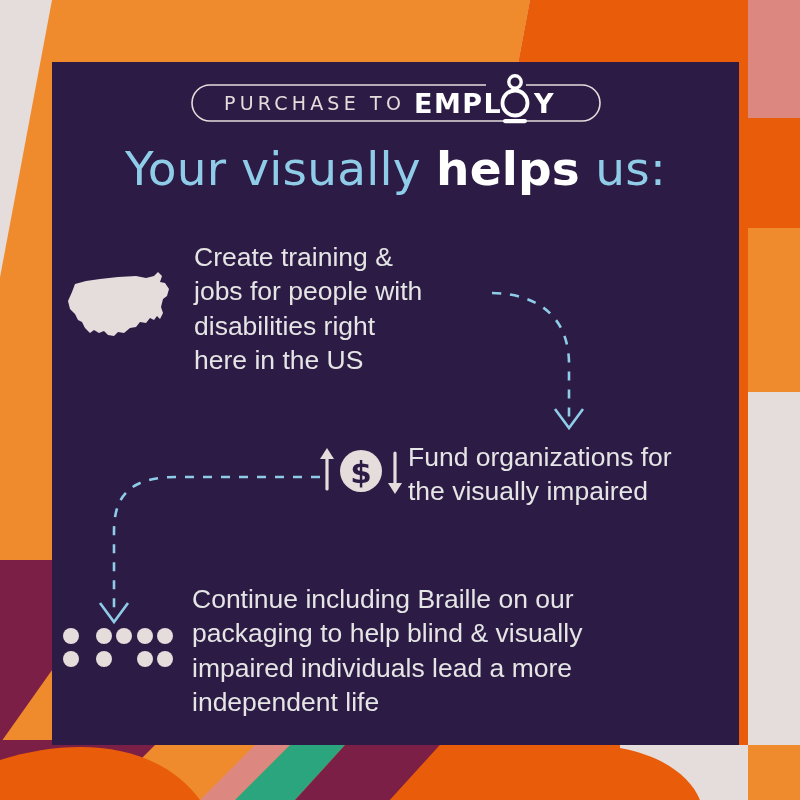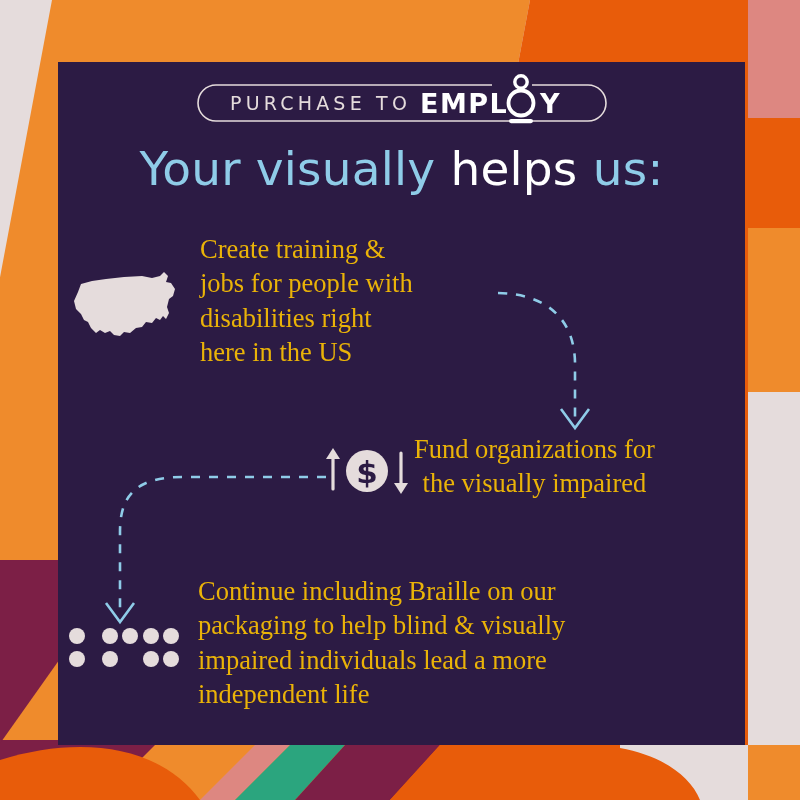--- a/index.html
+++ b/index.html
@@ -9,21 +9,21 @@
     background:#E5DCDC;
     position:relative;
   }
 
   
   #bg { position:absolute; inset:0; width:800px; height:800px; }
 
   
   .card {
     position:absolute;
-    left:58px; top:62px;
+    left:52px; top:62px;
     width:687px; height:683px;
     background:#2C1B44;
     overflow:hidden;
   }
 
   
   .logo-wrap {
     position:absolute;
     left:0; right:0; top:20px;
     display:flex; justify-content:center; align-items:center;
@@ -36,42 +36,43 @@
     position:absolute;
     left:0; right:0; top:82px;
     text-align:center;
     font-size:47px;
     line-height:1.05;
     letter-spacing:0.2px;
     color:#8FCCE8;
     white-space:nowrap;
     font-family:"DejaVu Sans", sans-serif;
   }
-  .headline .em { color:#FFFFFF; font-weight:normal; }
+  .headline .em { color:#FFFFFF; font-weight:bold; }
 
   
   .row { position:absolute; display:flex; }
 
   .body-text {
-    color:#eab308;
+    color:#e5e5e5;
     font-size:26.5px;
     line-height:1.30;
-    font-family:Liberation Serif, serif;
+    font-family:Liberation Sans, sans-serif;
     white-space:pre-line;
+    margin-top:8px;
   }
 
   
   .row1 { left:0px; top:170px; width:100%; }
   .row1 .icon-us { position:absolute; left:14px; top:38px; }
   .row1 .txt { position:absolute; left:142px; top:0px; }
 
   
   .row2 { left:0; top:370px; width:100%; }
   .row2 .icon-coin { position:absolute; left:266px; top:8px; }
-  .row2 .txt { position:absolute; left:356px; top:0px;text-align:center; }
+  .row2 .txt { position:absolute; left:356px; top:0px; }
 
   
   .row3 { left:0; top:512px; width:100%; }
   .row3 .icon-braille { position:absolute; left:10px; top:52px; }
   .row3 .txt { position:absolute; left:140px; top:0px; }
 
   
   .connector { position:absolute; left:0; top:0; overflow:visible; }
 </style>
 </head>

